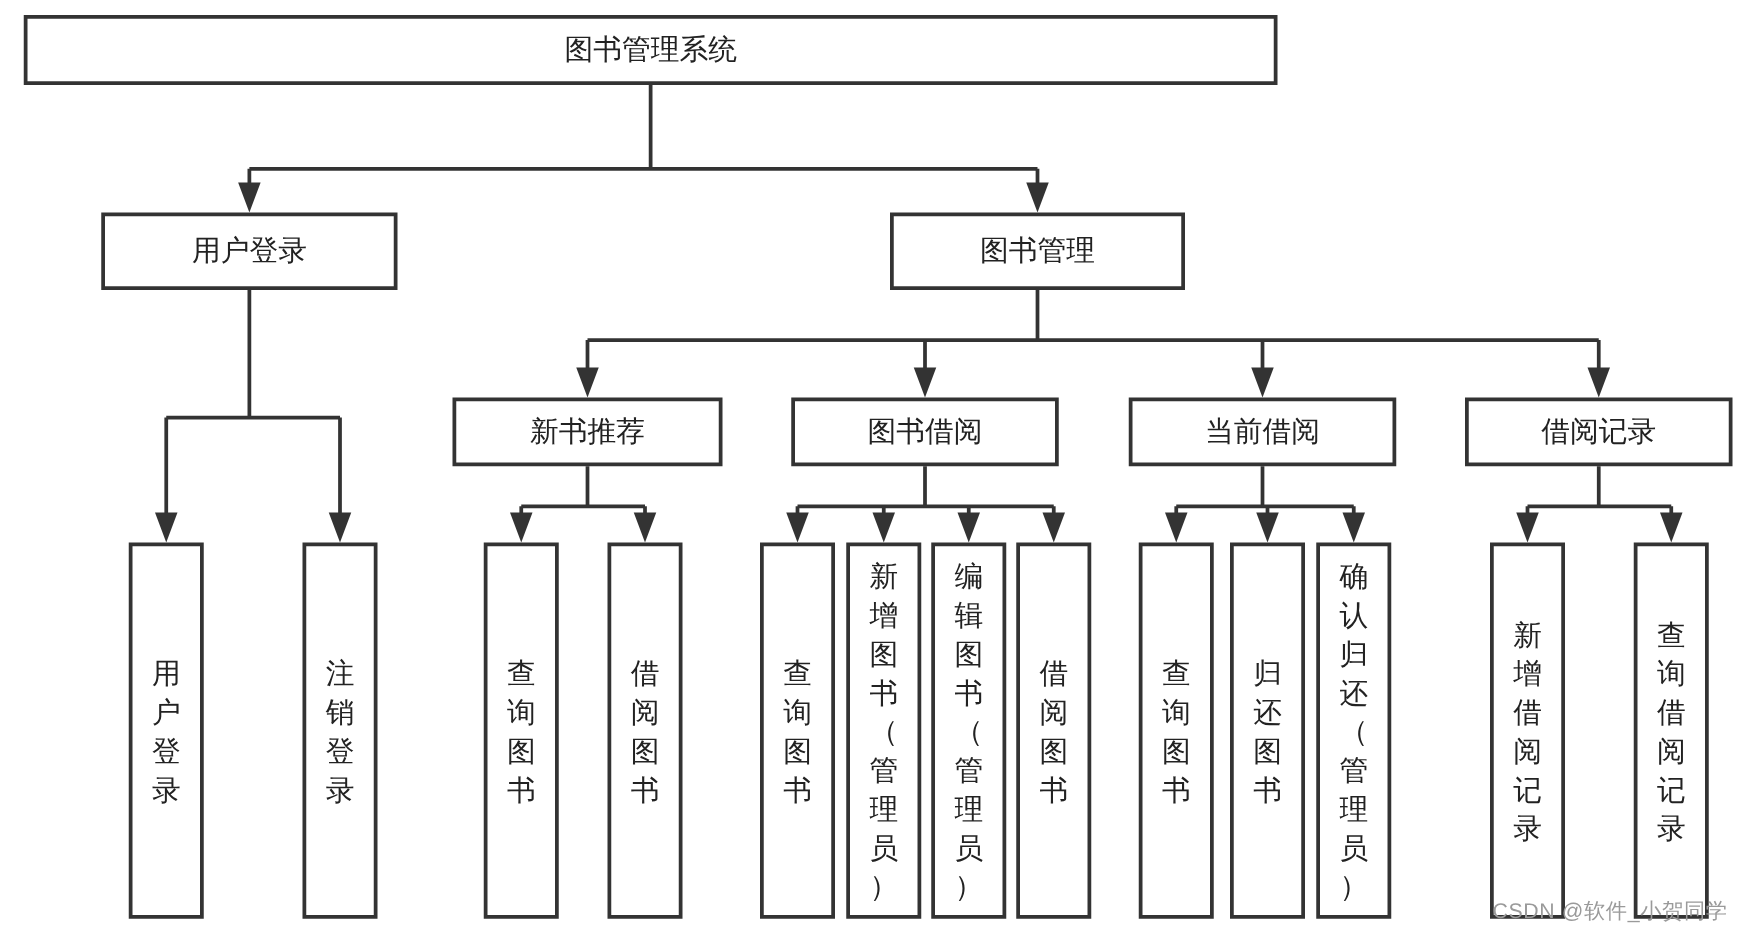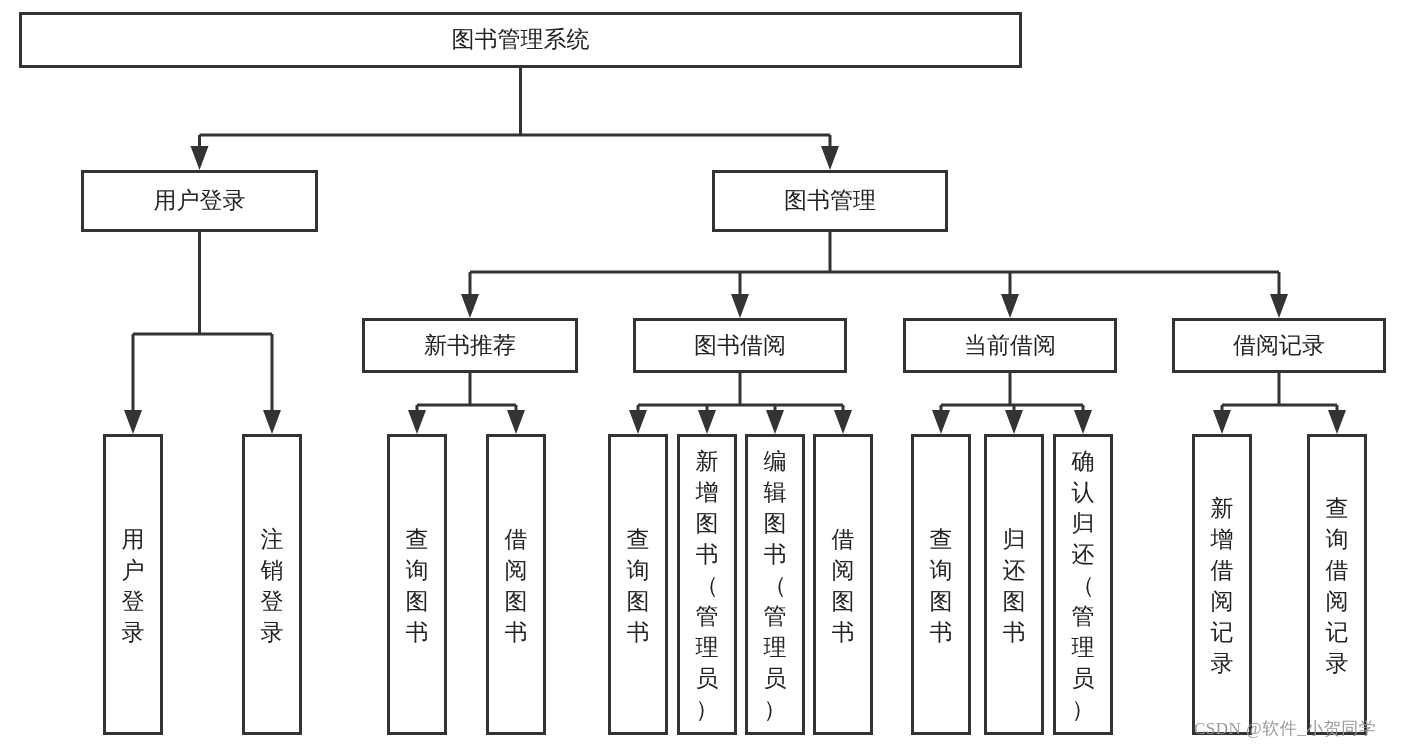--- a/index.html
+++ b/index.html
@@ -50,21 +50,21 @@
   }
   .node-label-v {
     font-family: "Liberation Sans", "DejaVu Sans", sans-serif;
     font-size: 23px;
     fill: #222222;
     text-anchor: middle;
     white-space: pre;
   }
   .watermark-text {
     position: absolute;
-    font-family: Liberation Serif, serif;
+    font-family: Liberation Sans, sans-serif;
     font-size: 17px;
     color: #9a9a9a;
     white-space: nowrap;
     letter-spacing: 0.5px;
   }
 </style>
 </head>
 <body>
 
 <div id="diagram-root">

